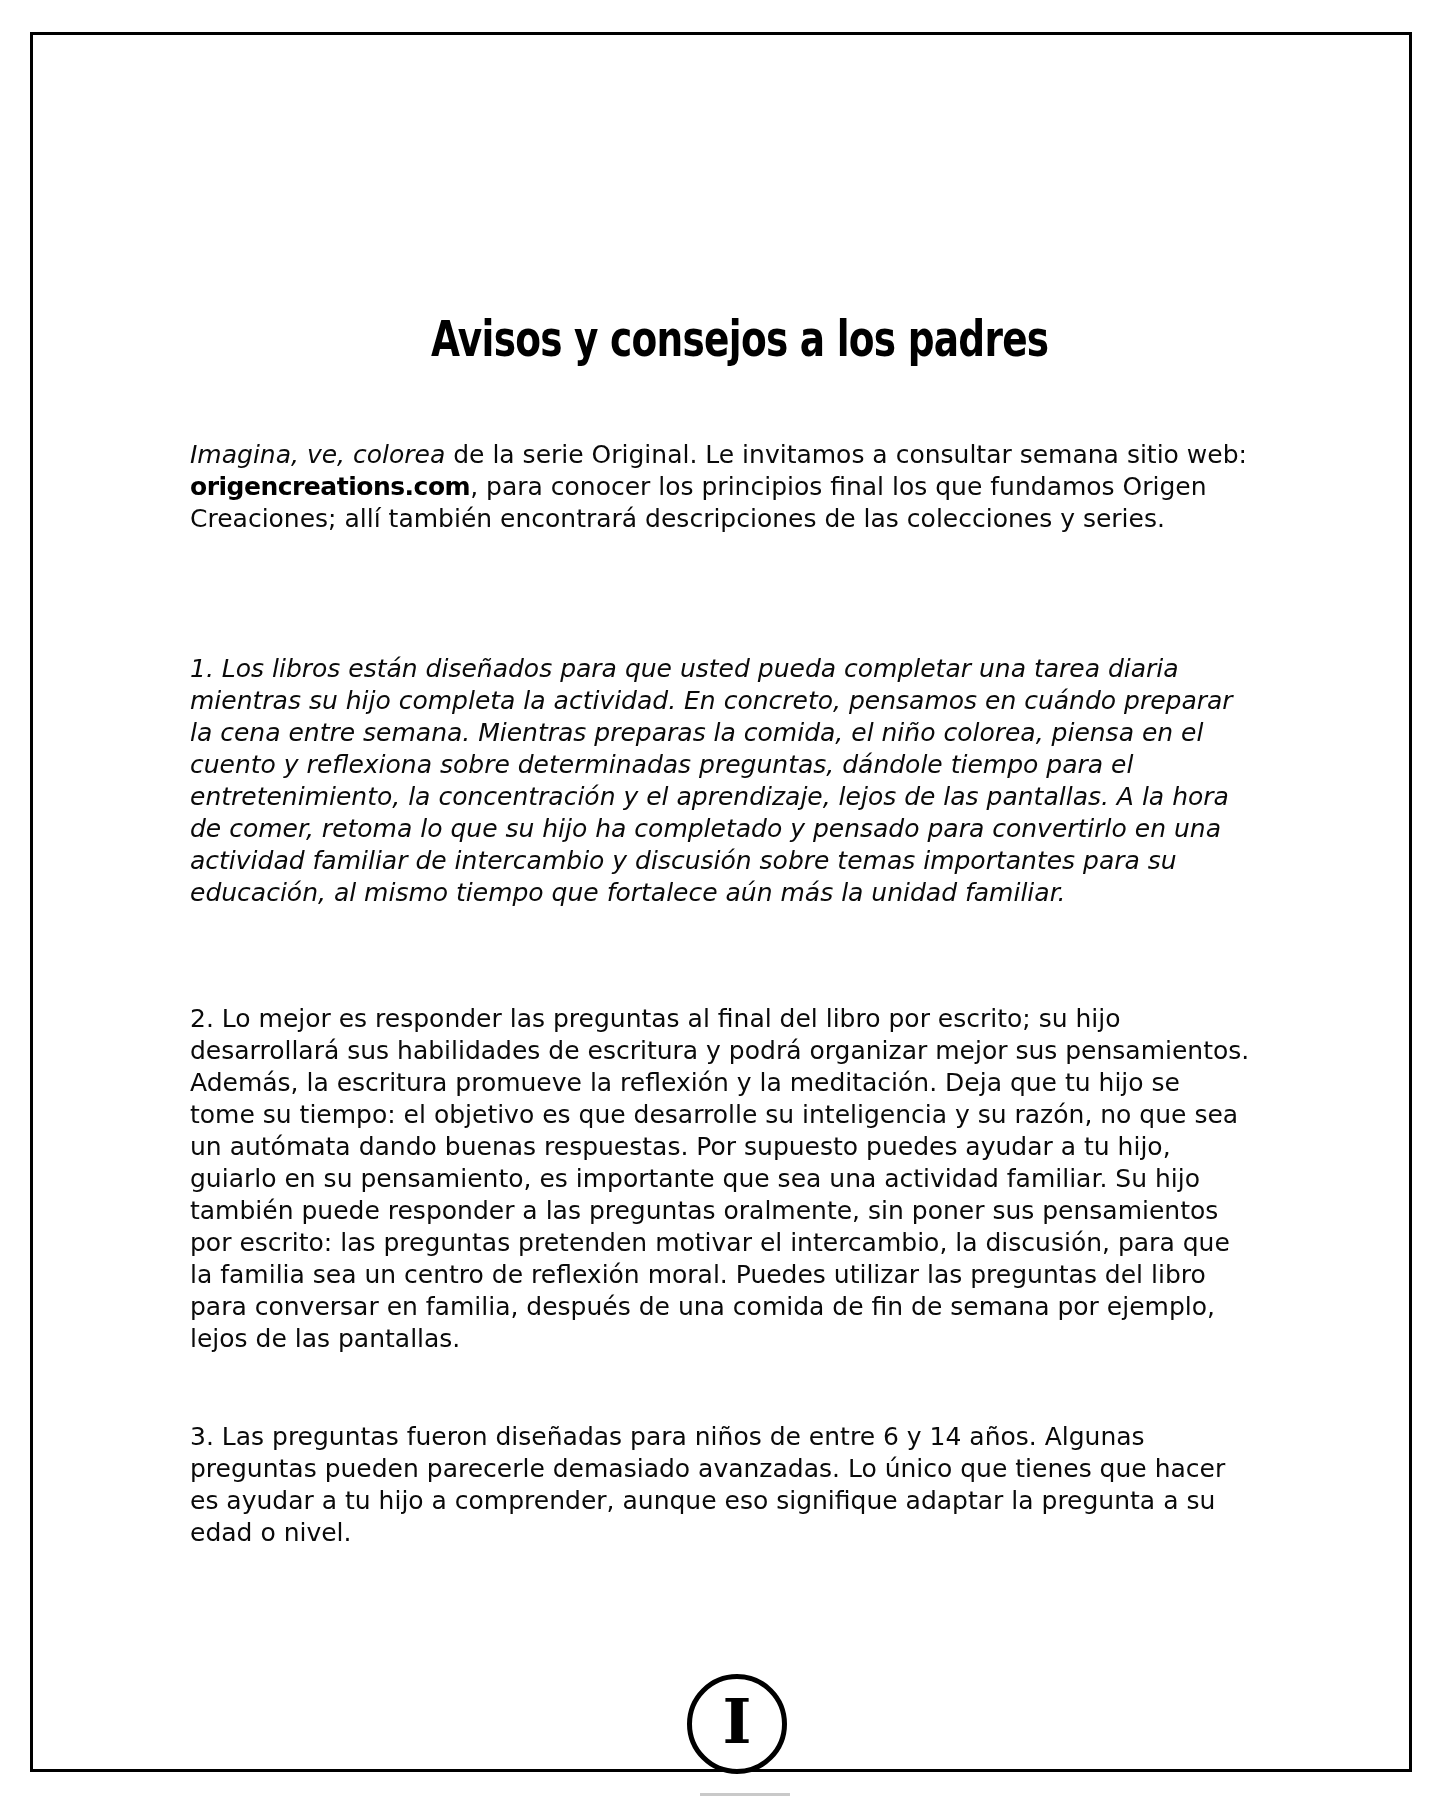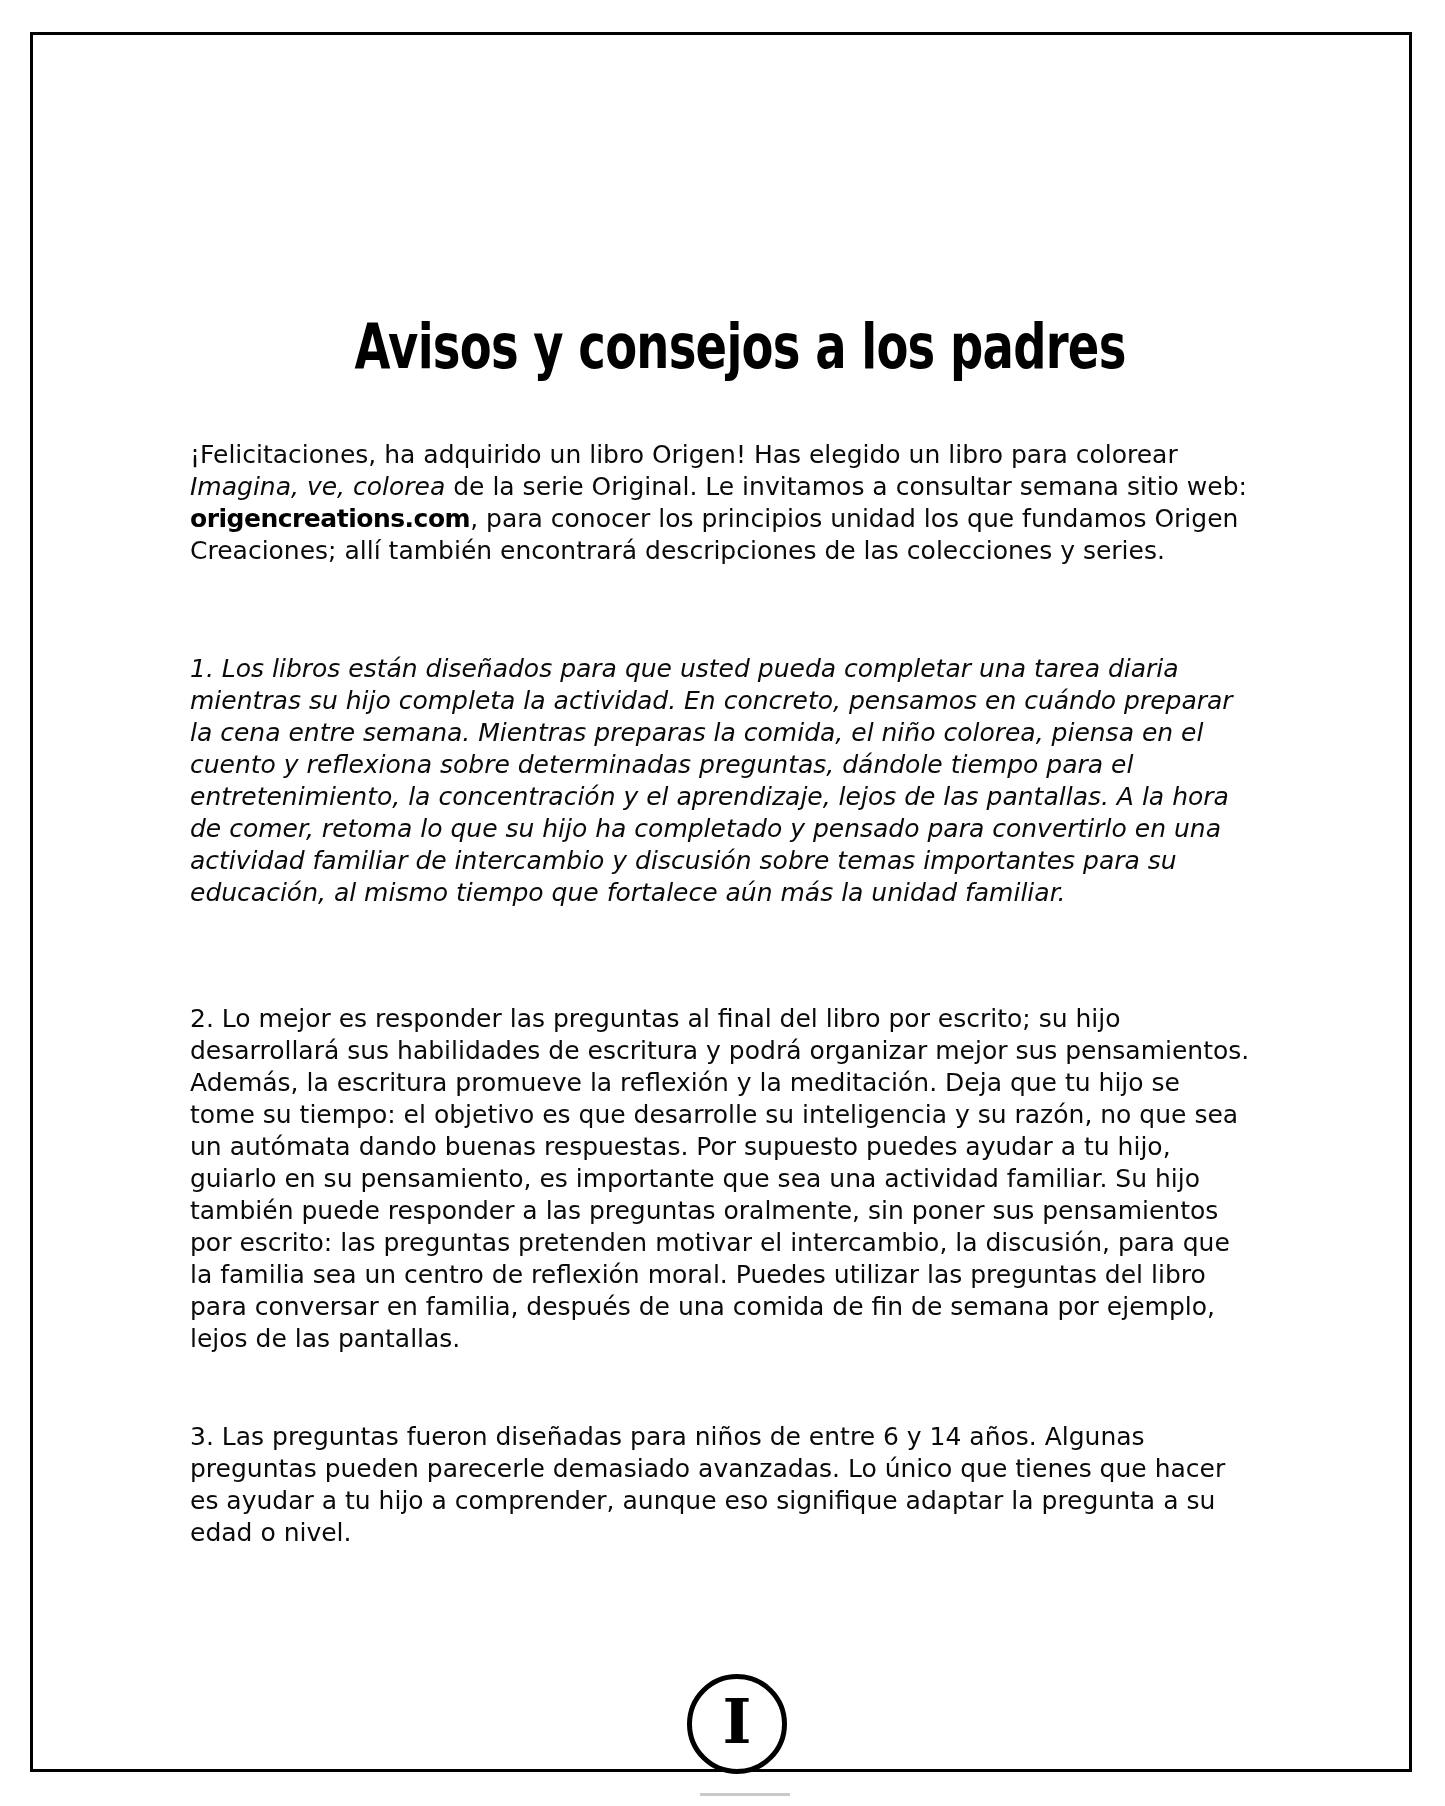--- a/index.html
+++ b/index.html
@@ -24,21 +24,21 @@
     border: 3px solid #000000;
     box-sizing: border-box;
     background: #ffffff;
   }
   .page-title {
     position: absolute;
     left: 190px;
     top: 280px;
     width: 1100px;
     text-align: center;
-    font-size: 62px;
+    font-size: 50px;
     line-height: 50px;
     font-weight: 800;
     letter-spacing: -1px;
     color: #000000;
     white-space: nowrap;
   }
   .page-title .squeeze {
     display: inline-block;
     transform: scaleX(0.75);
     transform-origin: center center;
@@ -96,23 +96,22 @@
     z-index: 1;
   }
 </style>
 </head>
 <body>
 
 <div class="page-frame"></div>
 
 <h1 class="page-title"><span class="squeeze">Avisos y consejos a los padres</span></h1>
 
-<p class="para para-intro"><span>¡Felicitaciones, ha adquirido un libro Origen! Has elegido un libro para colorear
-</span><span class="em-italic">Imagina, ve, colorea</span><span> de la serie Original. Le invitamos a consultar semana sitio web:
-</span><span class="em-bold">origencreations.com</span><span>, para conocer los principios unidad los que fundamos Origen
+<p class="para para-intro"><span class="em-italic">Imagina, ve, colorea</span><span> de la serie Original. Le invitamos a consultar semana sitio web:
+</span><span class="em-bold">origencreations.com</span><span>, para conocer los principios final los que fundamos Origen
 Creaciones; allí también encontrará descripciones de las colecciones y series.</span></p>
 
 <p class="para para-1">1. Los libros están diseñados para que usted pueda completar una tarea diaria
 mientras su hijo completa la actividad. En concreto, pensamos en cuándo preparar
 la cena entre semana. Mientras preparas la comida, el niño colorea, piensa en el
 cuento y reflexiona sobre determinadas preguntas, dándole tiempo para el
 entretenimiento, la concentración y el aprendizaje, lejos de las pantallas. A la hora
 de comer, retoma lo que su hijo ha completado y pensado para convertirlo en una
 actividad familiar de intercambio y discusión sobre temas importantes para su
 educación, al mismo tiempo que fortalece aún más la unidad familiar.</p>

